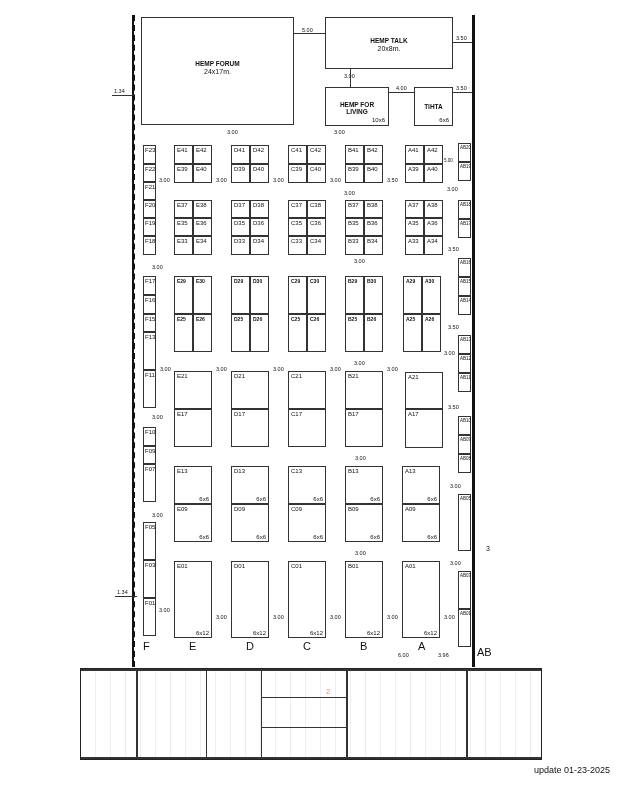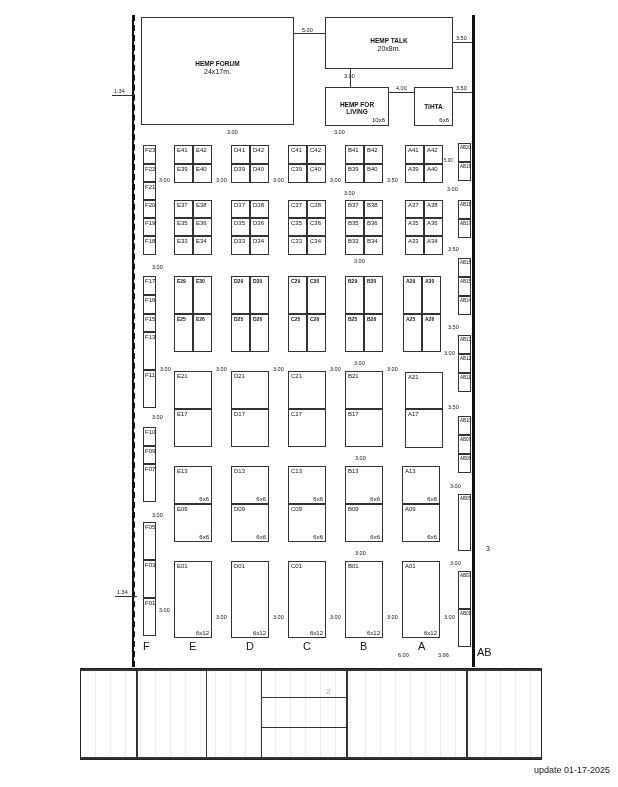--- a/index.html
+++ b/index.html
@@ -538,13 +538,13 @@
   <div class="bwall" style="left:55px;top:0;width:2px;height:90px;"></div>
   <div class="bwall" style="left:125px;top:0;width:1px;height:90px;"></div>
   <div class="bwall" style="left:180px;top:0;width:1px;height:90px;"></div>
   <div class="bwall" style="left:265px;top:0;width:2px;height:90px;"></div>
   <div class="bwall" style="left:385px;top:0;width:2px;height:90px;"></div>
   <div class="bwall" style="left:180px;top:28px;width:85px;height:1px;"></div>
   <div class="bwall" style="left:180px;top:58px;width:85px;height:1px;"></div>
   <div class="abs" style="left:245px;top:18px;font-size:8px;color:#e88;">2</div>
 </div>
 
-<div class="update">update 01-17-2025</div>
+<div class="update">update 01-23-2025</div>
 
 </body></html>

